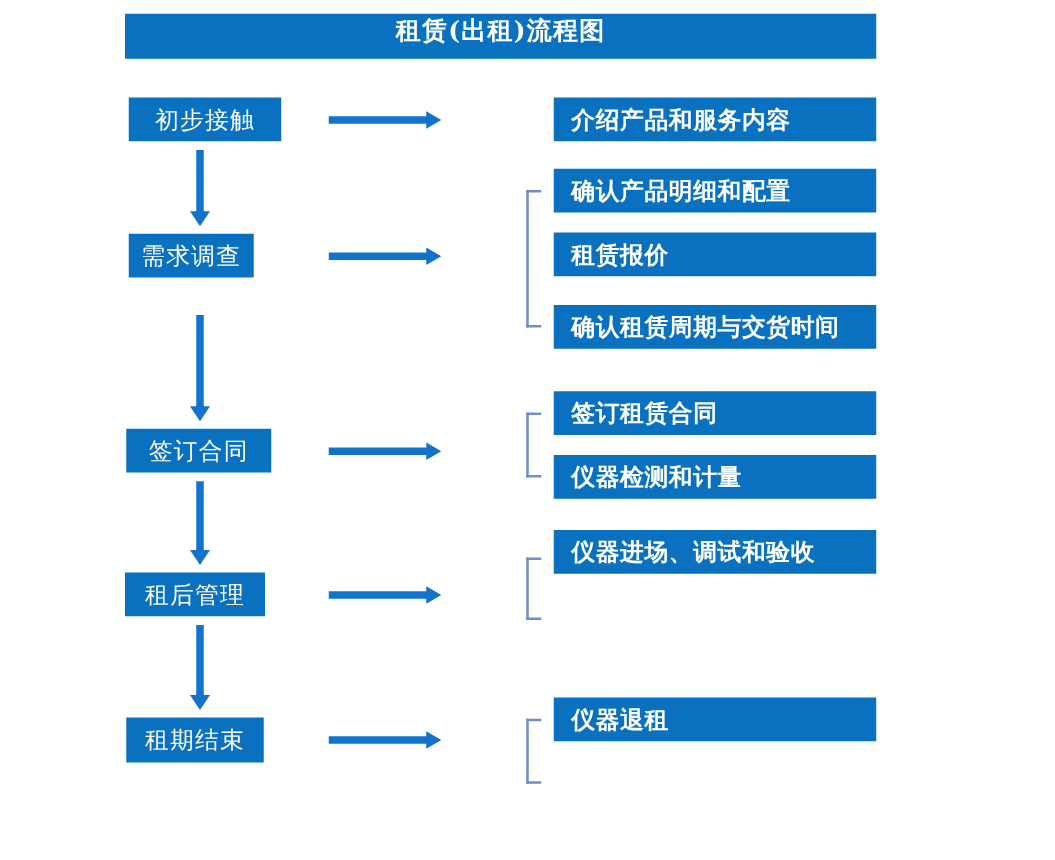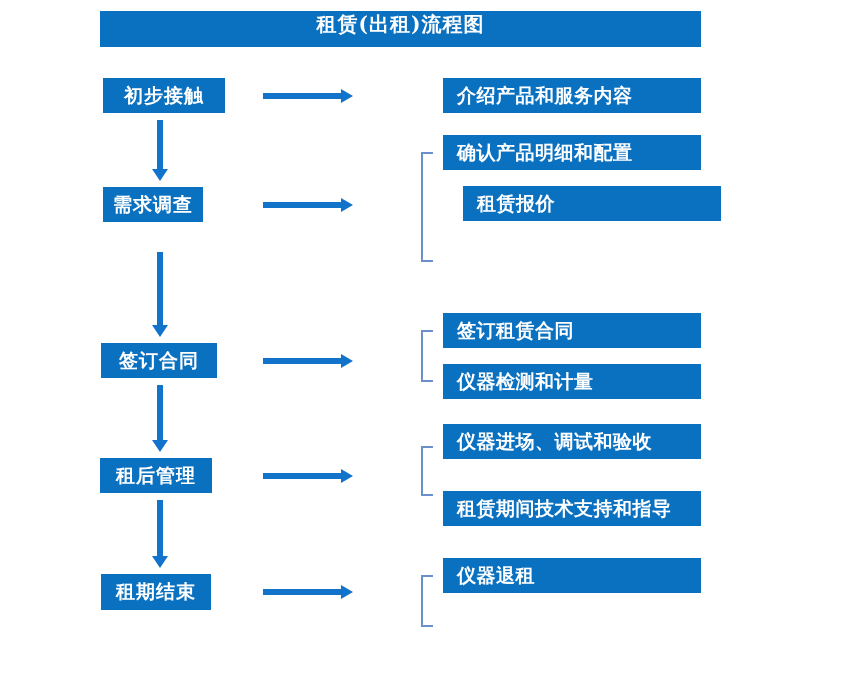--- a/index.html
+++ b/index.html
@@ -15,21 +15,21 @@
   }
   .header{
     position:absolute;left:100px;top:11px;width:601px;height:36px;
     background:var(--box-blue);color:var(--text-white);
     display:flex;align-items:flex-start;justify-content:center;
     font-size:20px;font-weight:bold;letter-spacing:1px;
   }
   .lbox{
     position:absolute;height:35px;background:var(--box-blue);color:var(--text-white);
     display:flex;align-items:center;justify-content:center;
-    font-size:19px;font-weight:bold;letter-spacing:1px;
+    font-size:19px;font-weight:normal;letter-spacing:1px;
   }
   .rbox{
     position:absolute;left:443px;width:258px;height:35px;
     background:var(--box-blue);color:var(--text-white);
     display:flex;align-items:center;justify-content:flex-start;
     padding-left:14px;box-sizing:border-box;
     font-size:19px;font-weight:bold;letter-spacing:0.5px;
   }
   .h-arrow{position:absolute;left:263px;width:90px;height:14px;}
   .h-shaft{position:absolute;left:0;top:4px;width:79px;height:6px;background:var(--arrow-blue);}
@@ -102,23 +102,23 @@
   </div>
 
   <div class="bracket" style="top:152px;height:110px;"></div>
   <div class="bracket" style="top:330px;height:52px;"></div>
   <div class="bracket" style="top:446px;height:50px;"></div>
   <div class="bracket" style="top:575px;height:52px;"></div>
 
   <div class="rbox" style="top:78px;">介绍产品和服务内容</div>
 
   <div class="rbox" style="top:135px;">确认产品明细和配置</div>
-  <div class="rbox" style="top:186px;margin-left:20px;">租赁报价</div>
+  <div class="rbox" style="top:186px;">租赁报价</div>
+  <div class="rbox" style="top:244px;">确认租赁周期与交货时间</div>
 
   <div class="rbox" style="top:313px;">签订租赁合同</div>
   <div class="rbox" style="top:364px;">仪器检测和计量</div>
 
   <div class="rbox" style="top:424px;">仪器进场、调试和验收</div>
-  <div class="rbox" style="top:491px;">租赁期间技术支持和指导</div>
 
   <div class="rbox" style="top:558px;">仪器退租</div>
 
 </div>
 
 </body></html>

